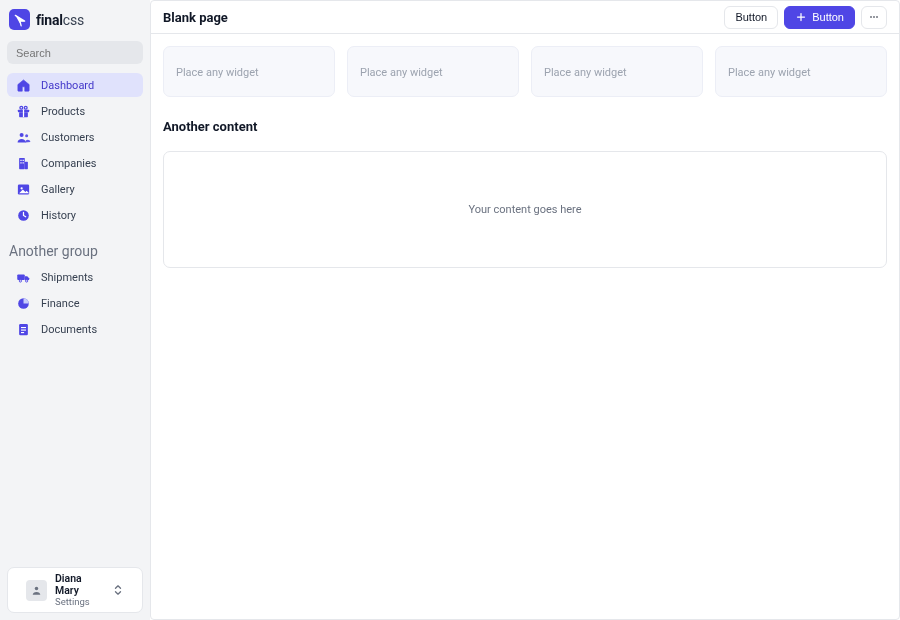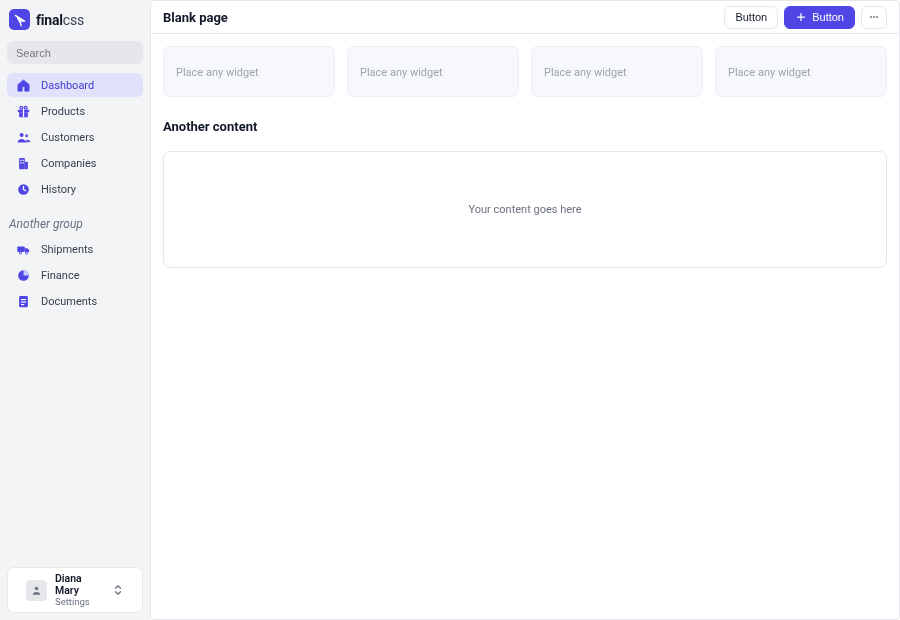--- a/index.html
+++ b/index.html
@@ -19,21 +19,21 @@
   .search { width: 100%; height: 23px; border: none; border-radius: 6px; padding: 0 9px; background: #e5e7eb; color: #6b7280; font-size: 11px; outline: none; }
 
   .nav { margin-top: 9px; display: flex; flex-direction: column; gap: 2px; }
   .nav-item { display: flex; align-items: center; gap: 10px; height: 24px; padding: 8px 8px; border-radius: 6px; color: #374151; cursor: pointer; }
   .nav-item.active { background: #e0e2fc; color: #4338ca; }
   .nav-item .ic { width: 16px; height: 16px; display: flex; align-items: center; justify-content: center; }
   .nav-item .ic svg { width: 15px; height: 15px; display: block; }
   .nav-item.active .ic svg { fill: #4f46e5; stroke: #4f46e5; }
   .nav-item .lbl { font-size: 11px; }
 
-  .group-label { margin-top: 14px; margin-bottom: 4px; padding: 0 2px; font-size: 12px; color: #6b7280; font-style: italic; }
+  .group-label { margin-top: 14px; margin-bottom: 4px; padding: 0 2px; font-size: 14px; color: #6b7280; }
 
   .spacer { flex: 1; }
 
   .user-card { display: flex; align-items: center; gap: 8px; border: 1px solid #e5e7eb; background: #ffffff; border-radius: 7px; padding: 5px 18px; cursor: pointer; }
   .avatar { width: 21px; height: 21px; border-radius: 4px; background: #e5e7eb; display: flex; align-items: center; justify-content: center; }
   .avatar svg { width: 13px; height: 13px; }
   .user-meta { flex: 1; line-height: 1.1; }
   .user-name { font-size: 10.5px; font-weight: 600; color: #111827; }
   .user-sub  { font-size: 9.5px; color: #6b7280; }
   .chevrons { width: 12px; height: 14px; color: #6b7280; display: flex; align-items: center; justify-content: center; }
@@ -115,20 +115,30 @@
           <svg viewBox="0 0 24 24" fill="#4f46e5">
               <rect x="5" y="3" width="9" height="18" rx="1"></rect>
               <rect x="14" y="9" width="5" height="12" rx="1"></rect>
               <rect x="7" y="6" width="2" height="2" fill="#fff"></rect>
               <rect x="10.5" y="6" width="2" height="2" fill="#fff"></rect>
               <rect x="7" y="10" width="2" height="2" fill="#fff"></rect>
               <rect x="10.5" y="10" width="2" height="2" fill="#fff"></rect>
             </svg>
         </span>
         <span class="lbl">Companies</span>
+      </div>
+      <div class="nav-item">
+        <span class="ic">
+          <svg viewBox="0 0 24 24" fill="#4f46e5">
+              <rect x="3" y="4" width="18" height="16" rx="2"></rect>
+              <circle cx="9" cy="10" r="1.8" fill="#fff"></circle>
+              <path d="M5 18 L11 12 L15 16 L17 14 L21 18 Z" fill="#fff"></path>
+            </svg>
+        </span>
+        <span class="lbl">Gallery</span>
       </div>
       <div class="nav-item">
         <span class="ic">
           <svg viewBox="0 0 24 24" fill="#4f46e5">
               <circle cx="12" cy="12" r="8.5"></circle>
               <path d="M12 7 V12 L15.5 14" stroke="#fff" stroke-width="2" fill="none" stroke-linecap="round"></path>
             </svg>
         </span>
         <span class="lbl">History</span>
       </div>

